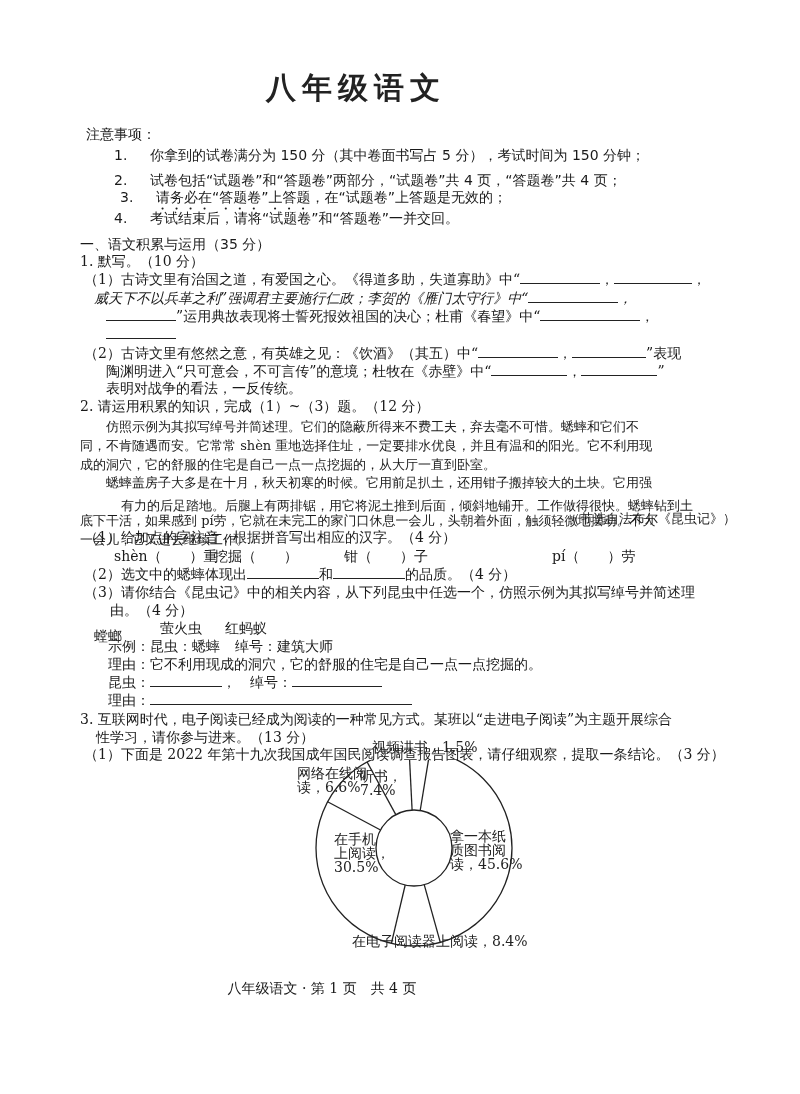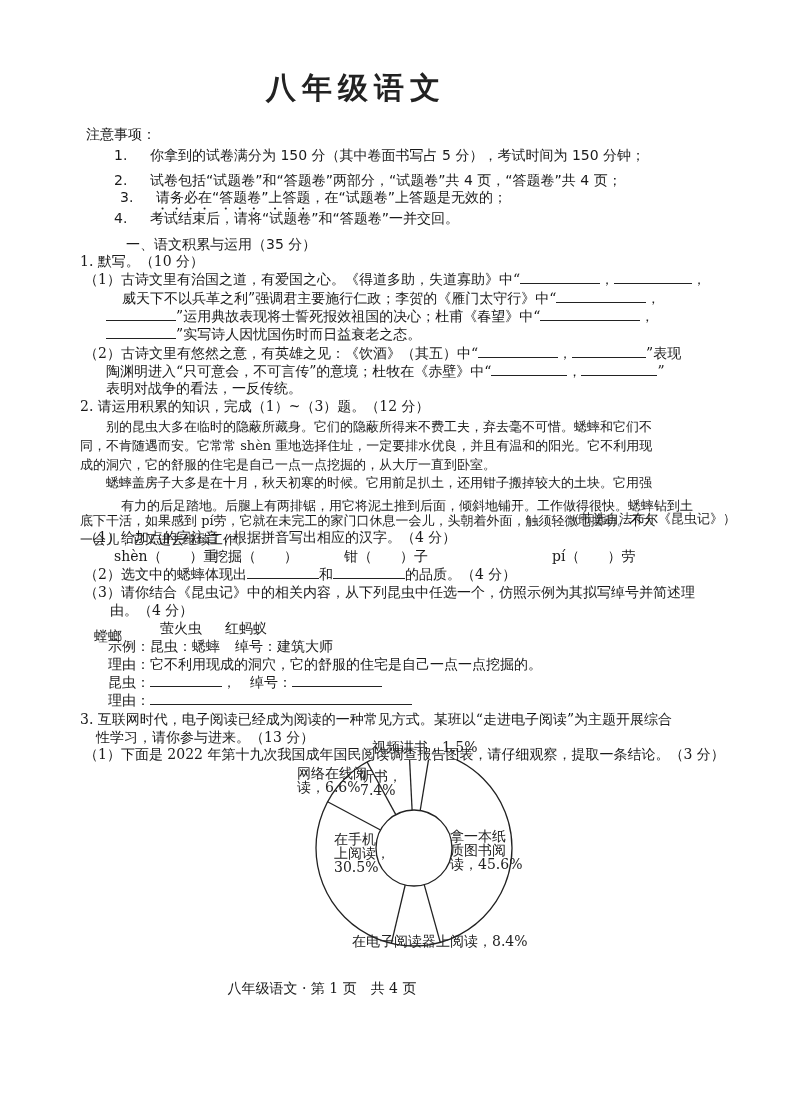--- a/index.html
+++ b/index.html
@@ -22,34 +22,34 @@
 <body>
 
 <div class="abs title">八年级语文</div>
 
 <div class="abs notice-head">注意事项：</div>
 <div class="abs notice" style="left:114px;top:147px;"><span class="num">1.</span><span>你拿到的试卷满分为 150 分（其中卷面书写占 5 分），考试时间为 150 分钟；</span></div>
 <div class="abs notice" style="left:114px;top:172px;"><span class="num">2.</span><span>试卷包括“试题卷”和“答题卷”两部分，“试题卷”共 4 页，“答题卷”共 4 页；</span></div>
 <div class="abs notice" style="left:114px;top:189px;margin-left:6px;"><span class="num">3.</span><span class="emph">请务必在“答题卷”上答题</span><span>，在“试题卷”上答题是无效的；</span></div>
 <div class="abs notice" style="left:114px;top:210px;"><span class="num">4.</span><span>考试结束后，请将“试题卷”和“答题卷”一并交回。</span></div>
 
-<div class="abs sec" style="left:80px;top:236px;margin-left:46px;">一、语文积累与运用（35 分）</div>
+<div class="abs sec" style="left:80px;top:236px;">一、语文积累与运用（35 分）</div>
 <div class="abs t" style="left:80px;top:253px;">1. 默写。（10 分）</div>
 
 <div class="abs t" style="left:84px;top:271px;"><span>（1）古诗文里有治国之道，有爱国之心。《得道多助，失道寡助》中“</span><span class="blank" style="width:80px"></span>，<span class="blank" style="width:78px"></span>，</div>
-<div class="abs t" style="left:122px;top:290px;"><span>威天下不以兵革之利”强调君主要施行仁政；李贺的《雁门太守行》中“</span><span class="blank" style="width:90px"></span>，</div>
+<div class="abs t" style="left:94px;top:290px;font-style:italic;"><span>威天下不以兵革之利”强调君主要施行仁政；李贺的《雁门太守行》中“</span><span class="blank" style="width:90px"></span>，</div>
 <div class="abs t" style="left:106px;top:308px;"><span class="blank" style="width:70px"></span><span>”运用典故表现将士誓死报效祖国的决心；杜甫《春望》中“</span><span class="blank" style="width:100px"></span>，</div>
-<div class="abs t" style="left:106px;top:326px;"><span class="blank" style="width:70px"></span><span>”实写诗人因忧国伤时而日益衰老之态。</span></div>
+<div class="abs t" style="left:106px;top:326px;"><span class="blank" style="width:70px"></span></div>
 
 <div class="abs t" style="left:84px;top:345px;"><span>（2）古诗文里有悠然之意，有英雄之见：《饮酒》（其五）中“</span><span class="blank" style="width:80px"></span>，<span class="blank" style="width:74px"></span><span>”表现</span></div>
 <div class="abs t" style="left:106px;top:363px;"><span>陶渊明进入“只可意会，不可言传”的意境；杜牧在《赤壁》中“</span><span class="blank" style="width:76px"></span>，<span class="blank" style="width:76px"></span>”</div>
 <div class="abs t" style="left:106px;top:380px;">表明对战争的看法，一反传统。</div>
 
 <div class="abs t" style="left:80px;top:398px;">2. 请运用积累的知识，完成（1）~（3）题。（12 分）</div>
-<div class="abs t13" style="left:106px;top:418px;">别的昆虫大多在临时的隐蔽所藏身。它们的隐蔽所得来不费工夫，弃去毫不可惜。蟋蟀和它们不</div>
+<div class="abs t13" style="left:106px;top:418px;">仿照示例为其拟写绰号并简述理。它们的隐蔽所得来不费工夫，弃去毫不可惜。蟋蟀和它们不</div>
 <div class="abs t13" style="left:80px;top:437px;">同，不肯随遇而安。它常常 shèn 重地选择住址，一定要排水优良，并且有温和的阳光。它不利用现</div>
 <div class="abs t13" style="left:80px;top:456px;">成的洞穴，它的舒服的住宅是自己一点一点挖掘的，从大厅一直到卧室。</div>
 <div class="abs t13" style="left:106px;top:474px;">蟋蟀盖房子大多是在十月，秋天初寒的时候。它用前足扒土，还用钳子搬掉较大的土块。它用强</div>
 <div class="abs t13" style="left:80px;top:497px;margin-left:41px;">有力的后足踏地。后腿上有两排锯，用它将泥土推到后面，倾斜地铺开。工作做得很快。蟋蟀钻到土</div>
 <div class="abs t13" style="left:80px;top:512px;">底下干活，如果感到 pí劳，它就在未完工的家门口休息一会儿，头朝着外面，触须轻微地摆动。不大</div>
 <div class="abs t13" style="left:80px;top:531px;">一会儿，它又进去继续工作。</div>
 
 <div class="abs t13" style="right:64px;top:510px;">（节选自法布尔《昆虫记》）</div>
 
 <div class="abs t" style="left:84px;top:529px;">（1）给加点的字注音，根据拼音写出相应的汉字。（4 分）</div>

